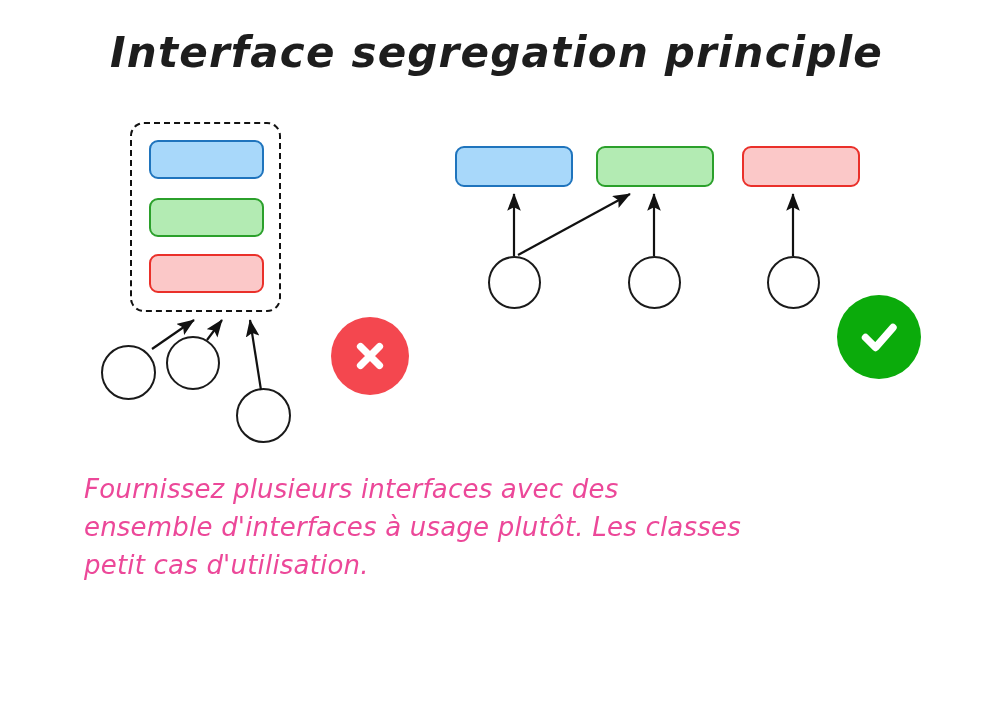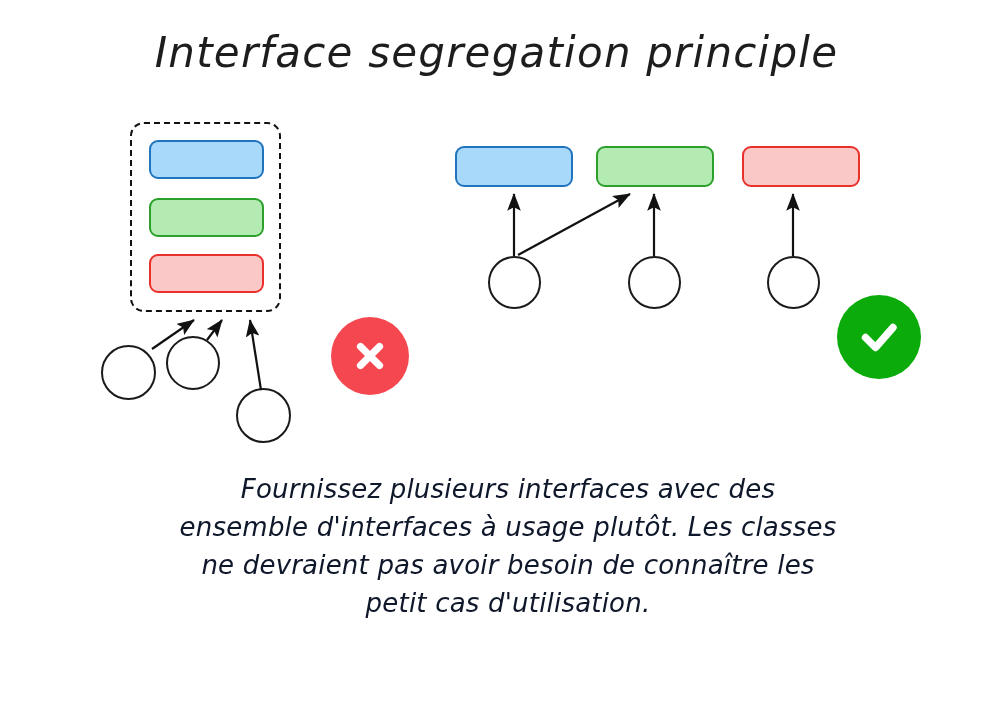--- a/index.html
+++ b/index.html
@@ -23,21 +23,21 @@
     background: #ffffff;
   }
   .title {
     position: absolute;
     left: 0;
     top: 28px;
     width: 993px;
     text-align: center;
     font-family: "DejaVu Sans", sans-serif;
     font-size: 42px;
-    font-weight: 400;
+    font-weight: 700;
     font-style: italic;
     letter-spacing: 1.2px;
     color: #1d1d1d;
     white-space: nowrap;
   }
   
   .fat-interface {
     position: absolute;
     left: 130px;
     top: 122px;
@@ -96,29 +96,29 @@
     align-items: center;
     justify-content: center;
   }
   .badge-cross { left: 331px; top: 317px; width: 78px; height: 78px; background: #f4474f; }
   .badge-check { left: 837px; top: 295px; width: 84px; height: 84px; background: #0bab0b; }
   .badge svg { display: block; }
 
   
   .description {
     position: absolute;
-    left: 108px;
+    left: 84px;
     top: 470px;
     width: 800px;
-    text-align: center;
+    text-align: left;
     font-family: "DejaVu Sans", sans-serif;
     font-size: 26px;
     font-style: italic;
     line-height: 38px;
-    color: #0f172a;
+    color: #ec4899;
     letter-spacing: 0.2px;
   }
   .description .line { display: block; white-space: nowrap; }
 </style>
 </head>
 <body>
 
 <div id="stage">
 
   <div class="title">Interface segregation principle</div>
@@ -168,17 +168,16 @@
 
   <div class="badge badge-check">
     <svg width="50" height="50" viewBox="0 0 50 50">
       <path d="M11.5 25.5 L21.5 35.5 L39 15.5" stroke="#ffffff" stroke-width="7.4" fill="none" stroke-linecap="round" stroke-linejoin="round"></path>
     </svg>
   </div>
 
   <div class="description">
     <span class="line">Fournissez plusieurs interfaces avec des</span>
     <span class="line">ensemble d'interfaces à usage plutôt. Les classes</span>
-    <span class="line">ne devraient pas avoir besoin de connaître les</span>
     <span class="line">petit cas d'utilisation.</span>
   </div>
 
 </div>
 
 </body></html>

